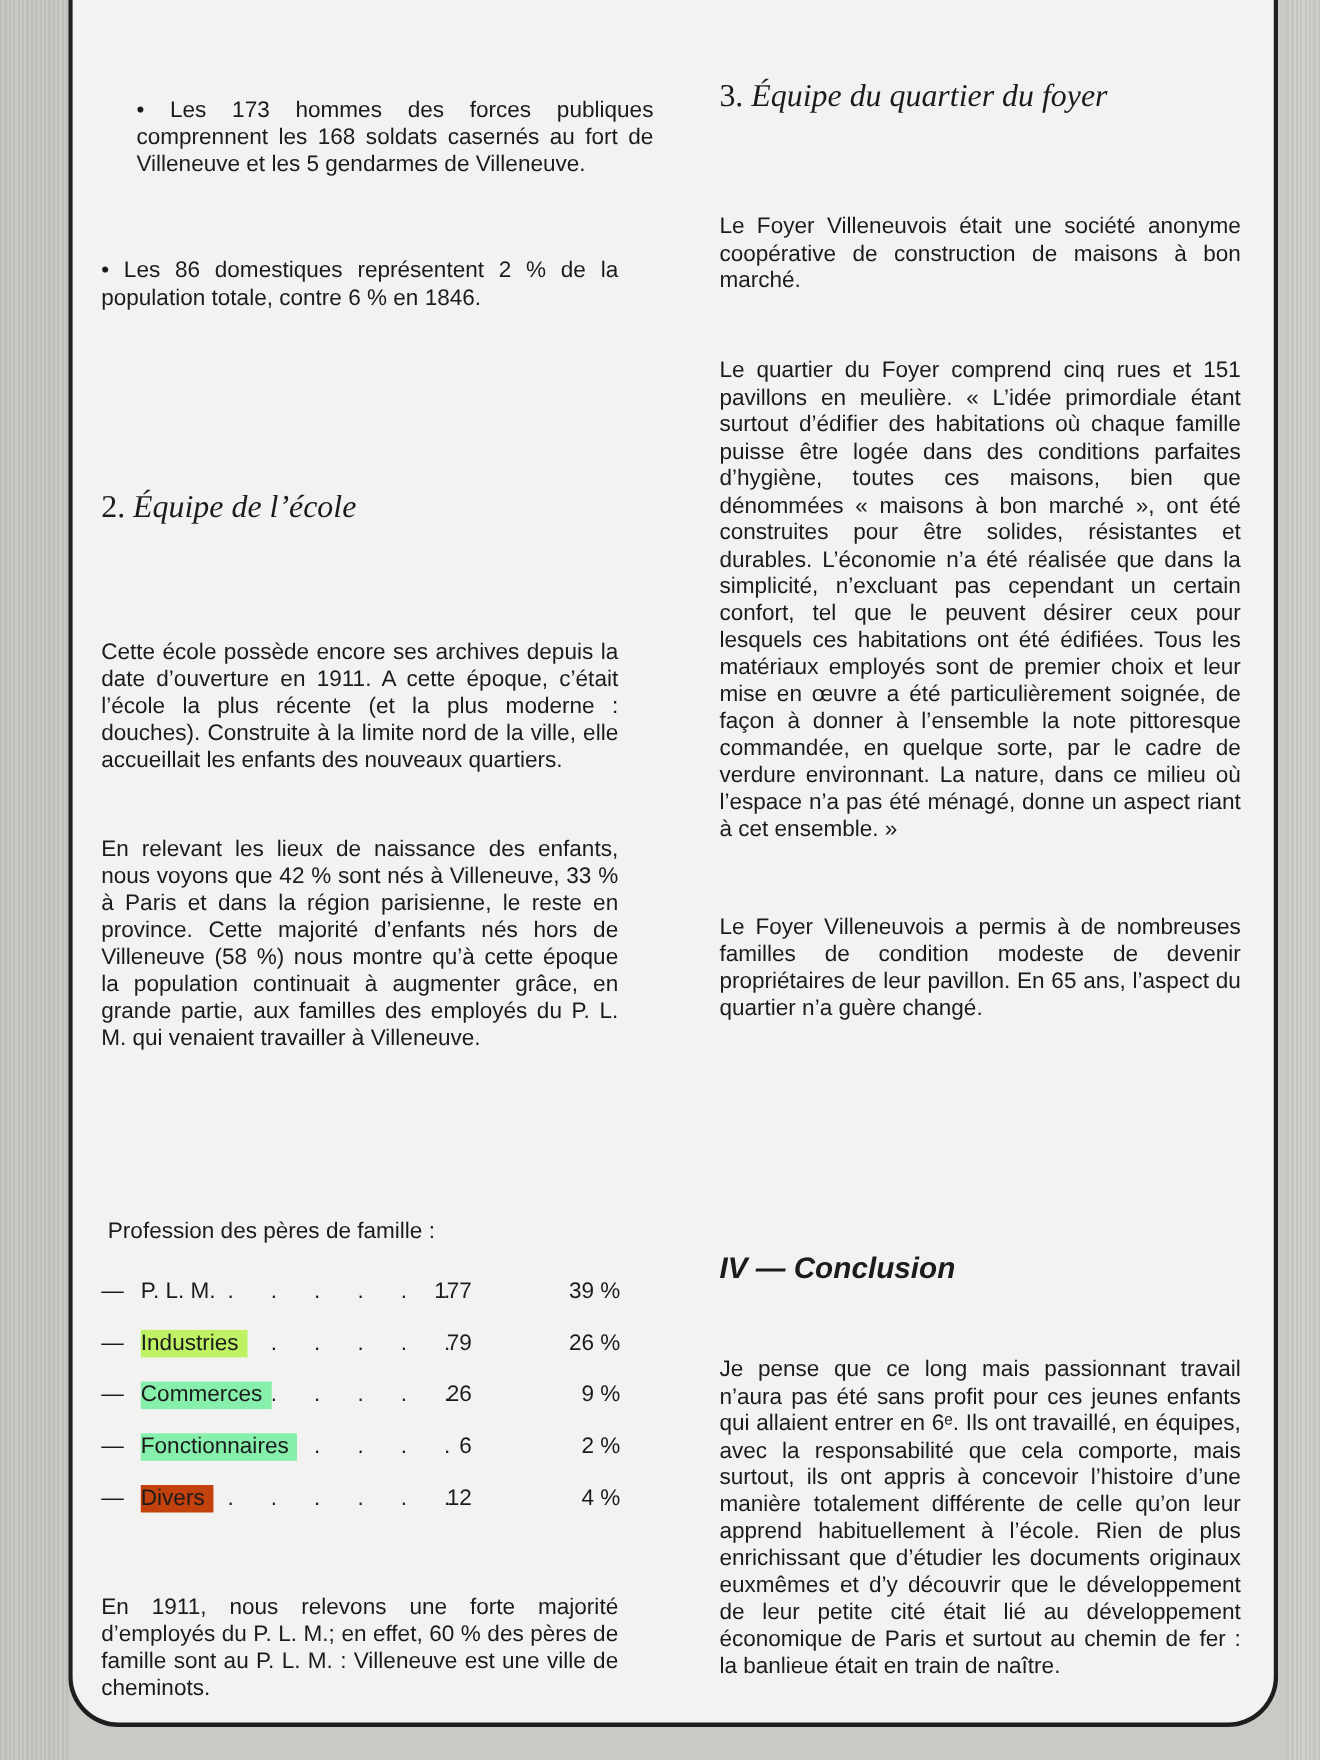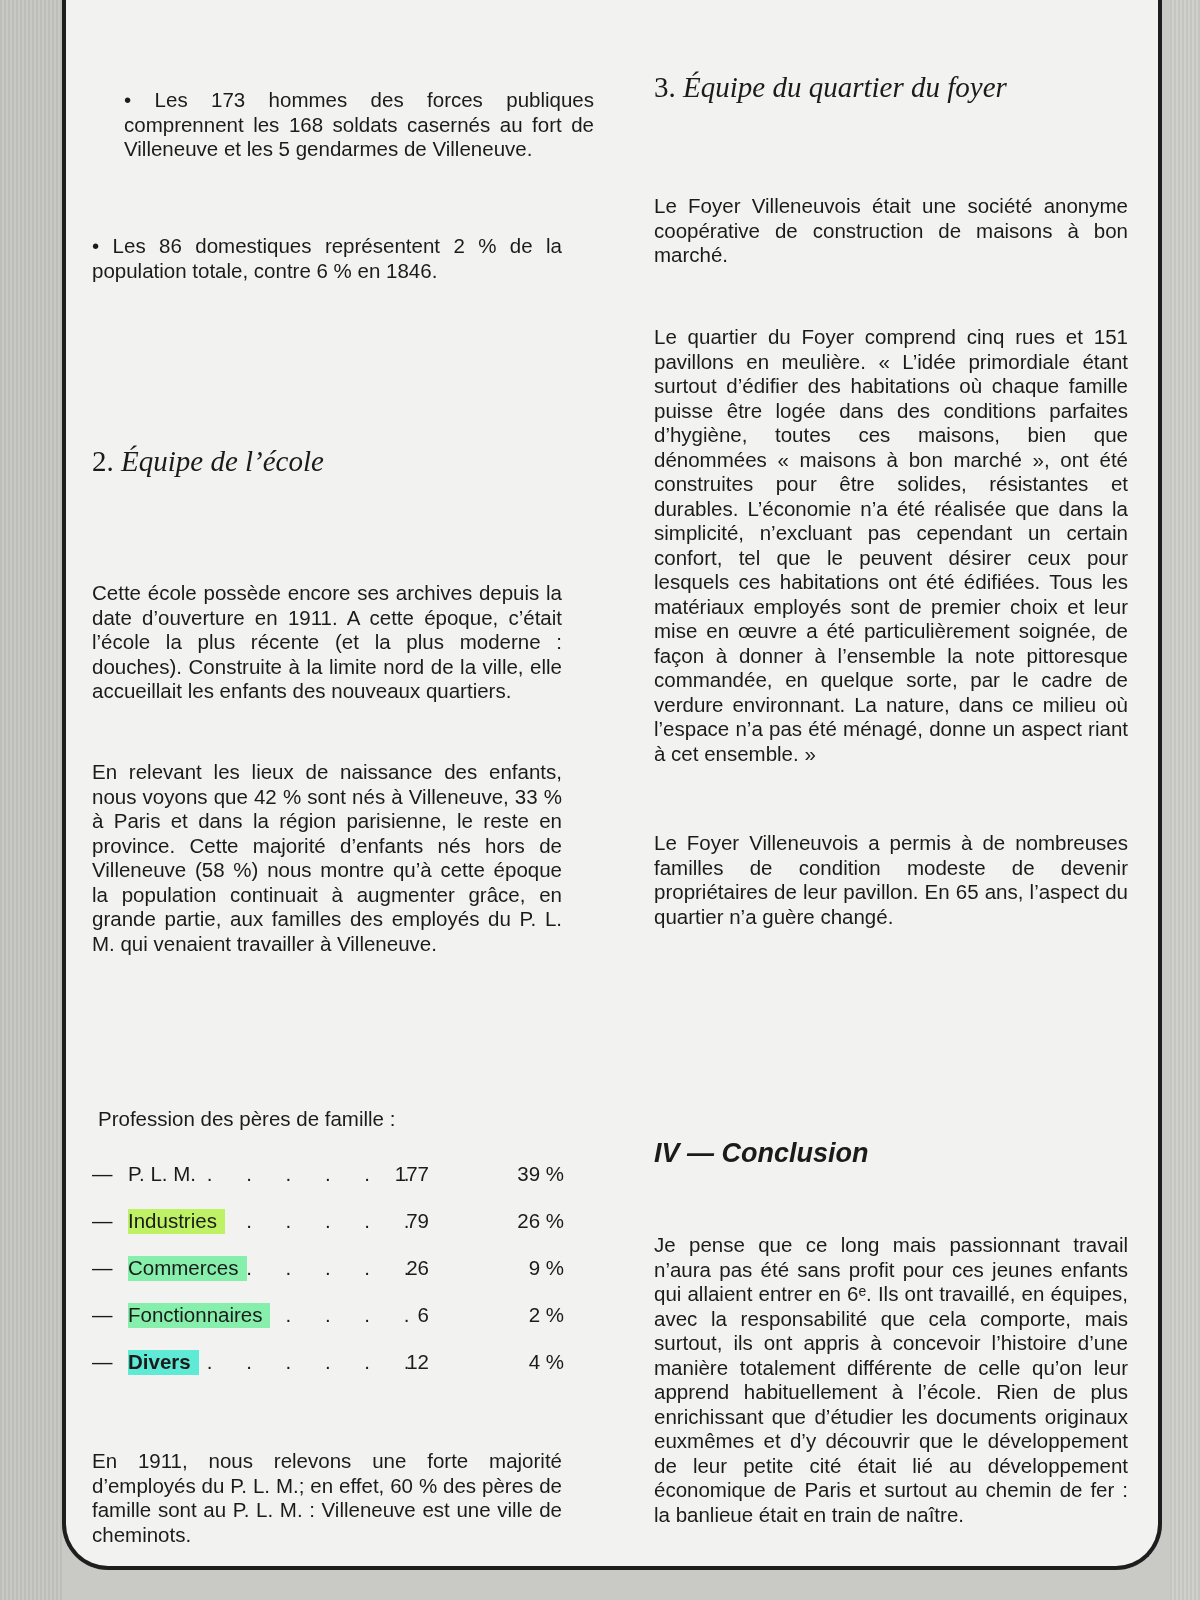--- a/index.html
+++ b/index.html
@@ -105,21 +105,21 @@
     <div class="row" style="top:196px;">
       <span class="dash">—</span>
       <span class="dots">. . . . . . . . . . . . . . .</span>
       <span class="label" style="background:#86efac;padding-right:8px;">Fonctionnaires</span>
       <span class="count">6</span>
       <span class="pct">2 %</span>
     </div>
     <div class="row" style="top:243px;">
       <span class="dash">—</span>
       <span class="dots">. . . . . . . . . . . . . . .</span>
-      <span class="label" style="background:#5eead4;padding-right:8px;font-weight:bold;">Divers</span>
+      <span class="label" style="background:#c2410c;padding-right:8px;">Divers</span>
       <span class="count">12</span>
       <span class="pct">4 %</span>
     </div>
   </div>
 
   <p class="p" style="top:1449px;">En 1911, nous relevons une forte majorité d’employés du P. L. M.; en effet, 60 % des pères de famille sont au P. L. M. : Villeneuve est une ville de cheminots.</p>
 </div>
 
 <div class="col col-right" style="top:0;height:1560px;">
   <h2 class="heading-serif" style="top:70px;">

